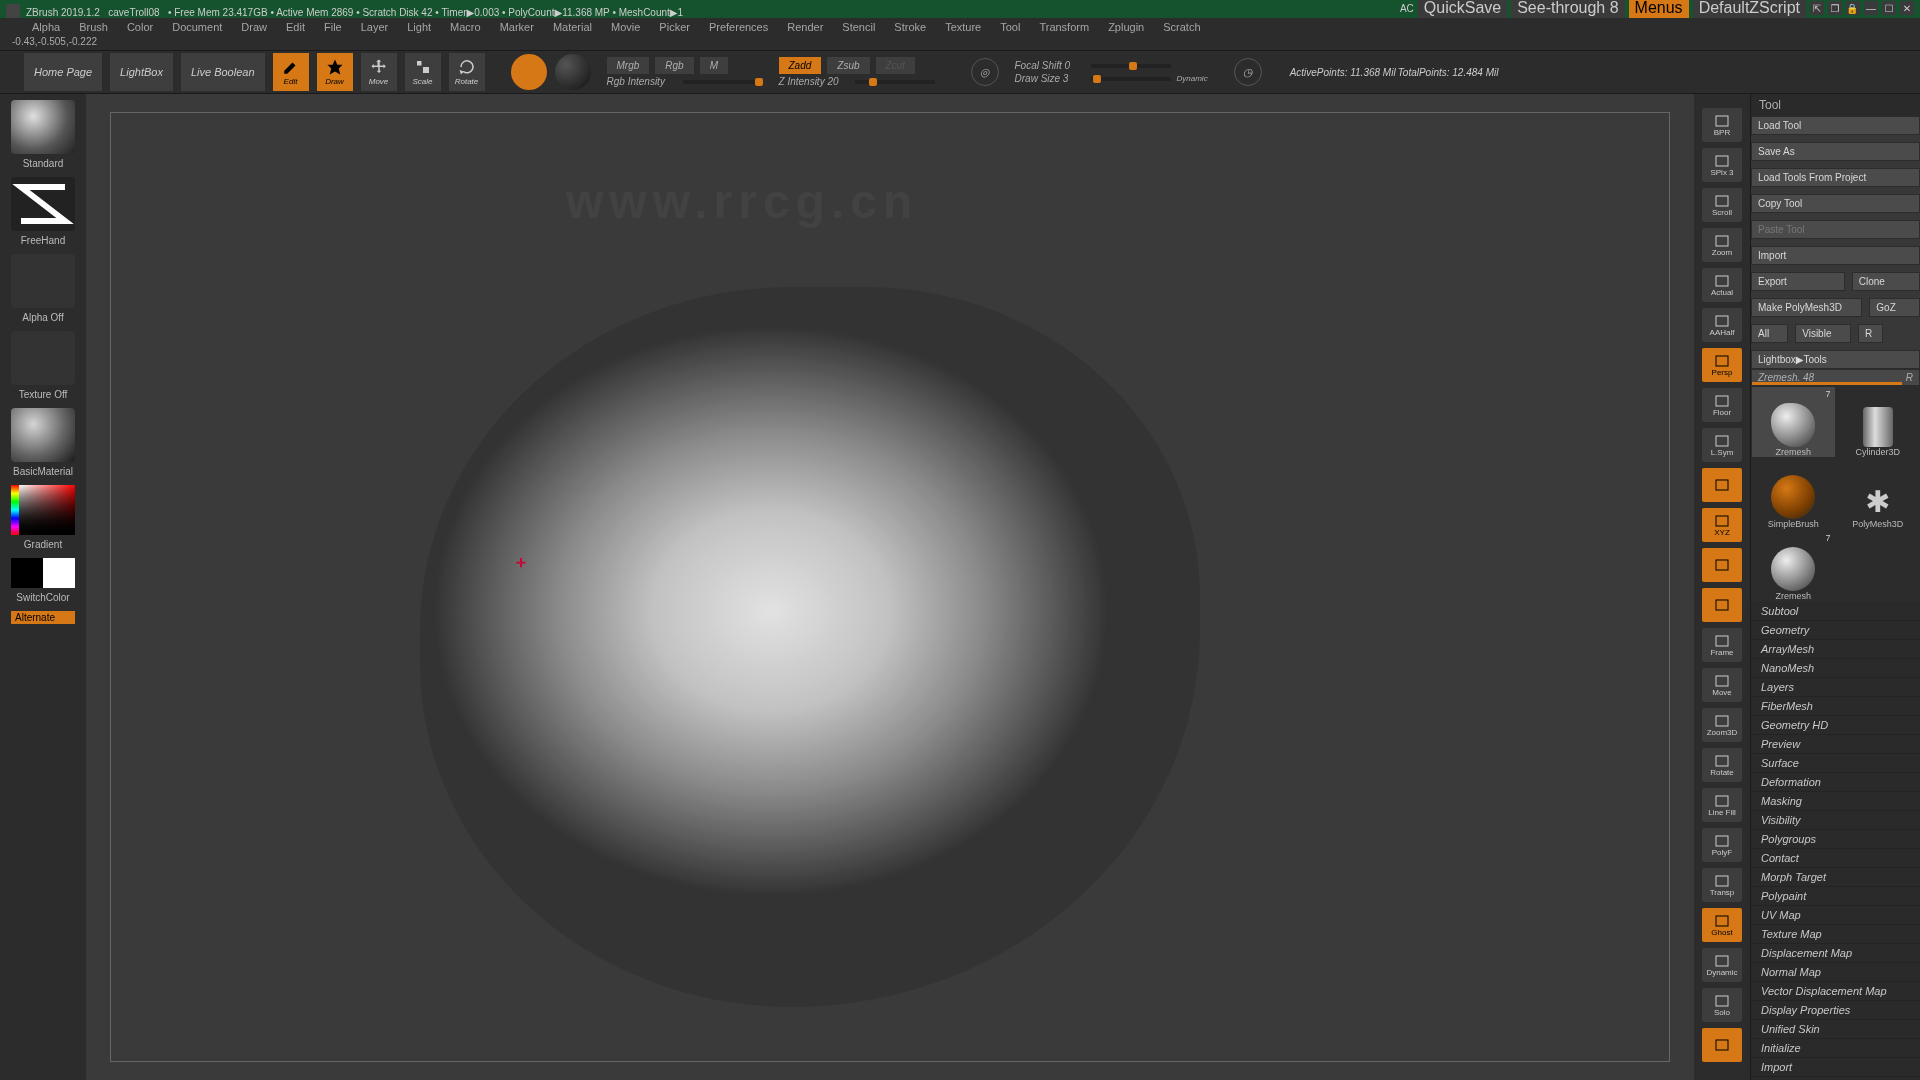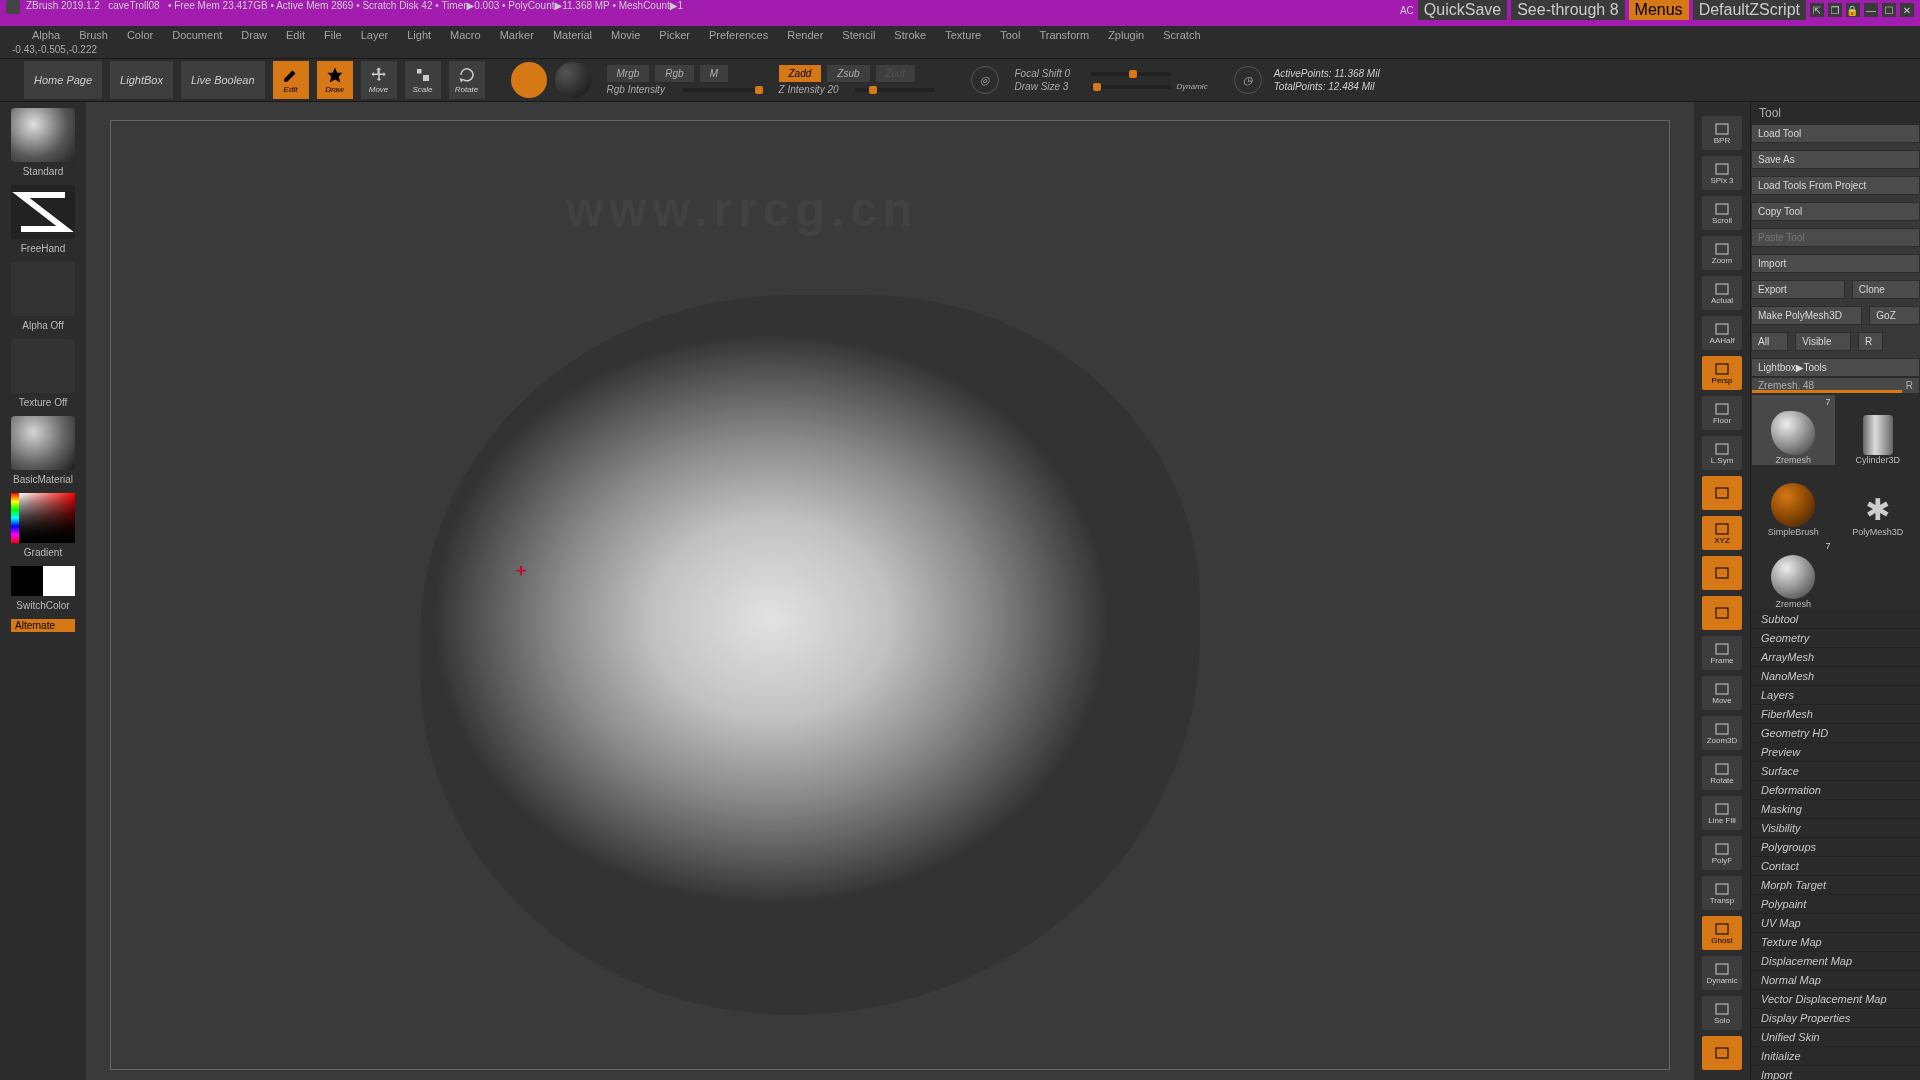--- a/index.html
+++ b/index.html
@@ -1,19 +1,19 @@
 <!DOCTYPE html>
 <html><head>
 <meta charset="utf-8">
 <style>
 * { margin: 0; padding: 0; box-sizing: border-box; font-family: Arial, sans-serif; user-select: none; }
 body { background: #2c2c2c; color: #aeaeae; width: 1920px; height: 1080px; overflow: hidden; font-size: 11px; }
 
 
-.titlebar { height: 26px; background: #a21caf; display: flex; align-items: flex-start; padding: 0 6px; font-size: 10px; color: #ccc; }
+.titlebar { height: 18px; background: #14532d; display: flex; align-items: flex-end; padding: 0 6px; font-size: 10px; color: #ccc; }
 .titlebar .zicon { width: 14px; height: 14px; background: #444; border-radius: 2px; margin-right: 6px; }
 .titlebar .docinfo { flex: 1; }
 .titlebar .right { display: flex; gap: 4px; align-items: center; }
 .titlebar .btn { background: #3a3a3a; padding: 1px 6px; font-size: 16px; }
 .titlebar .btn.orange { background: #d67815; color: #000; }
 .titlebar .sys { width: 14px; height: 14px; background: #3a3a3a; display: flex; align-items: center; justify-content: center; font-size: 10px; }
 
 
 .menubar { height: 18px; background: #2c2c2c; display: flex; align-items: center; padding: 0 20px; gap: 19px; font-size: 11px; color: #a5a5a5; margin-left: 12px; }
 .menubar span { cursor: pointer; }
@@ -33,21 +33,21 @@
 .round.dark { background: radial-gradient(circle at 30% 30%, #555, #111); }
 .slidergrp { display: flex; flex-direction: column; gap: 2px; font-size: 10px; margin-left: 8px; }
 .sliderrow { display: flex; align-items: center; gap: 6px; }
 .slabel { min-width: 70px; color: #aaa; }
 .sbar { width: 80px; height: 4px; background: #222; position: relative; }
 .shandle { position: absolute; width: 8px; height: 8px; background: #d67815; top: -2px; border-radius: 2px; }
 .zbtn { background: #3e3e3e; padding: 3px 10px; font-size: 10px; cursor: pointer; }
 .zbtn.orange { background: #d67815; color: #000; }
 .zbtn.dim { color: #555; }
 .knob { width: 28px; height: 28px; border: 1px solid #555; border-radius: 50%; display: flex; align-items: center; justify-content: center; }
-.stats { font-size: 10px; color: #ccc; display: flex; flex-direction: column; gap: 2px; margin-left: 4px; }
+.stats { font-size: 10px; color: #ccc; display: flex; flex-direction: row; gap: 2px; margin-left: 20px; }
 
 
 .main { display: flex; height: calc(100% - 94px); }
 .leftpanel { width: 86px; background: #2c2c2c; display: flex; flex-direction: column; align-items: center; padding-top: 6px; gap: 4px; }
 .thumb { width: 64px; height: 54px; background: #3a3a3a; border-radius: 4px; position: relative; }
 .thumb.sphere { background: radial-gradient(circle at 35% 30%, #e0e0e0, #555 60%, #222); }
 .thumb.stroke { background: #222; }
 .thumb.alpha, .thumb.tex { background: #333; }
 .thumb.mat { background: radial-gradient(circle at 35% 30%, #d5d5d5, #666 55%, #1a1a1a); }
 .thumblab { font-size: 10px; color: #bbb; text-align: center; margin-bottom: 4px; }
@@ -79,21 +79,21 @@
 .rp-btn.sm { flex: 0 0 25px; }
 .toolthumbs { display: flex; flex-wrap: wrap; background: #2c2c2c; }
 .tth { width: 50%; height: 72px; display: flex; flex-direction: column; align-items: center; justify-content: flex-end; font-size: 9px; color: #bbb; position: relative; border: 1px solid #2c2c2c; cursor:pointer; }
 .tth.sel { background: #484848; }
 .tth .shape { width: 44px; height: 44px; background: radial-gradient(circle at 35% 30%, #eee, #888 55%, #333); border-radius: 50%; }
 .tth .cyl { width: 30px; height: 40px; background: linear-gradient(to right, #666, #ddd 40%, #666); border-radius: 4px; }
 .tth .star { color:#ccc; font-size:30px; }
 .tth .badge { position: absolute; top: 2px; right: 4px; font-size: 9px; color: #ccc; }
 .rp-sections { flex: 1; overflow: auto; }
 .rp-sec { background: #2a2a2a; color: #c8c8c8; font-size: 11px; padding: 3px 10px; border-bottom: 1px solid #232323; cursor: pointer; font-style: italic; }
-.sliderline { display: flex; align-items: center; padding: 2px 6px; font-size: 10px; background: #484848; justify-content: space-between; border: 1px solid #2c2c2c; position: relative; }
+.sliderline { display: flex; align-items: center; padding: 2px 6px; font-size: 10px; background: #484848; justify-content: space-between; border: 1px solid #2c2c2c; position: relative; font-style: italic; }
 .sliderline .bar { position:absolute; bottom:0; left:0; height:3px; background:#d67815; }
 .strokeZ { stroke:#fff; stroke-width:6; fill:none; }
 </style>
 </head>
 <body>
 
 <div class="titlebar">
   <div class="zicon"></div>
   <div class="docinfo">
     <span>ZBrush 2019.1.2</span>

